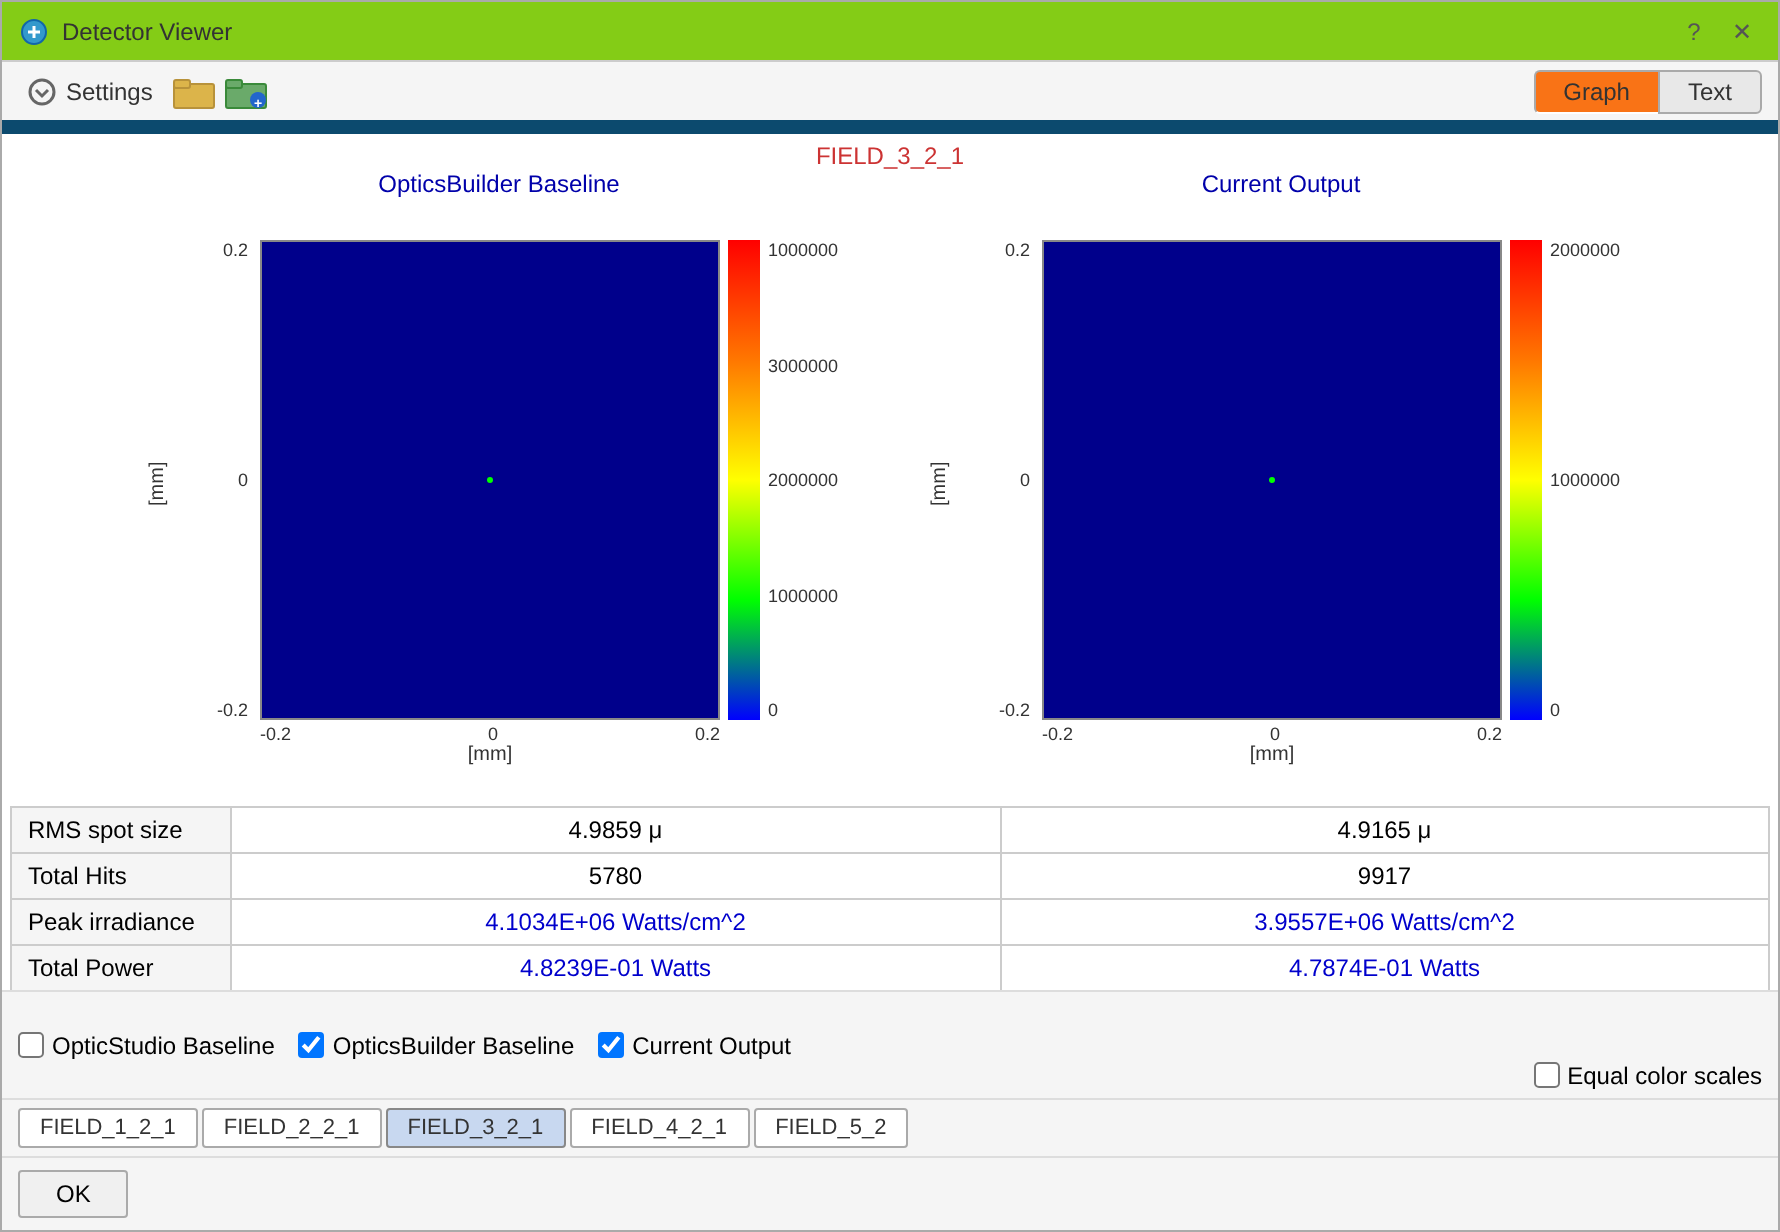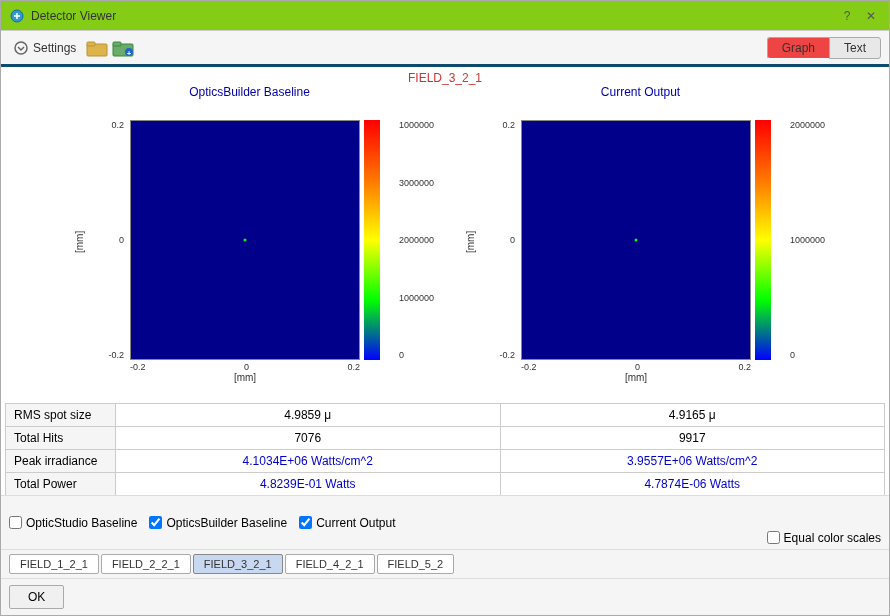--- a/index.html
+++ b/index.html
@@ -52,21 +52,21 @@
       align-items: center;
       justify-content: center;
       font-size: 12px;
       color: #555;
       cursor: pointer;
       background: none;
       border: none;
     }
     .toolbar {
       background: #f5f5f5;
-      border-bottom: 3px solid #0c4a6e;
+      border-bottom: 7px solid #0c4a6e;
       padding: 4px 8px;
       display: flex;
       align-items: center;
       justify-content: space-between;
       height: 36px;
     }
     .toolbar-left {
       display: flex;
       align-items: center;
       gap: 6px;
@@ -103,21 +103,21 @@
     }
     .tab-btn {
       padding: 3px 14px;
       font-size: 12px;
       border: 1px solid #aaa;
       cursor: pointer;
       background: #e8e8e8;
       color: #333;
     }
     .tab-btn.active {
-      background: #ef4444;
+      background: #f97316;
       border-bottom: 1px solid #fff;
     }
     .tab-btn:first-child {
       border-right: none;
       border-radius: 3px 0 0 3px;
     }
     .tab-btn:last-child {
       border-radius: 0 3px 3px 0;
     }
     .main-content {
@@ -214,21 +214,21 @@
       height: 240px;
       background: linear-gradient(to bottom, #ff0000, #ff7700, #ffff00, #00ff00, #0000ff);
     }
     .colorbar-ticks {
       display: flex;
       flex-direction: column;
       justify-content: space-between;
       height: 240px;
       font-size: 9px;
       color: #333;
-      padding-left: 19px;
+      padding-left: 4px;
       width: 55px;
     }
     .x-ticks {
       display: flex;
       justify-content: space-between;
       width: 230px;
       margin-left: 32px;
       font-size: 9px;
       color: #333;
       padding-top: 2px;
@@ -465,32 +465,32 @@
 
     <table class="stats-table">
       <tbody id="stats-tbody">
           <tr>
             <td>RMS spot size</td>
             <td class="value-col">4.9859 μ</td>
             <td class="value-col">4.9165 μ</td>
           </tr>
           <tr>
             <td>Total Hits</td>
-            <td class="value-col">7076</td>
+            <td class="value-col">5780</td>
             <td class="value-col">9917</td>
           </tr>
           <tr>
             <td>Peak irradiance</td>
             <td class="value-col value-blue">4.1034E+06 Watts/cm^2</td>
             <td class="value-col value-blue">3.9557E+06 Watts/cm^2</td>
           </tr>
           <tr>
             <td>Total Power</td>
             <td class="value-col value-blue">4.8239E-01 Watts</td>
-            <td class="value-col value-blue">4.7874E-06 Watts</td>
+            <td class="value-col value-blue">4.7874E-01 Watts</td>
           </tr>
         </tbody>
     </table>
 
   </div>
 
   <div class="checkboxes-row">
     <div class="checkboxes-left">
       <div class="checkbox-item">
         <input type="checkbox" id="cb-opticstudio" style="">

